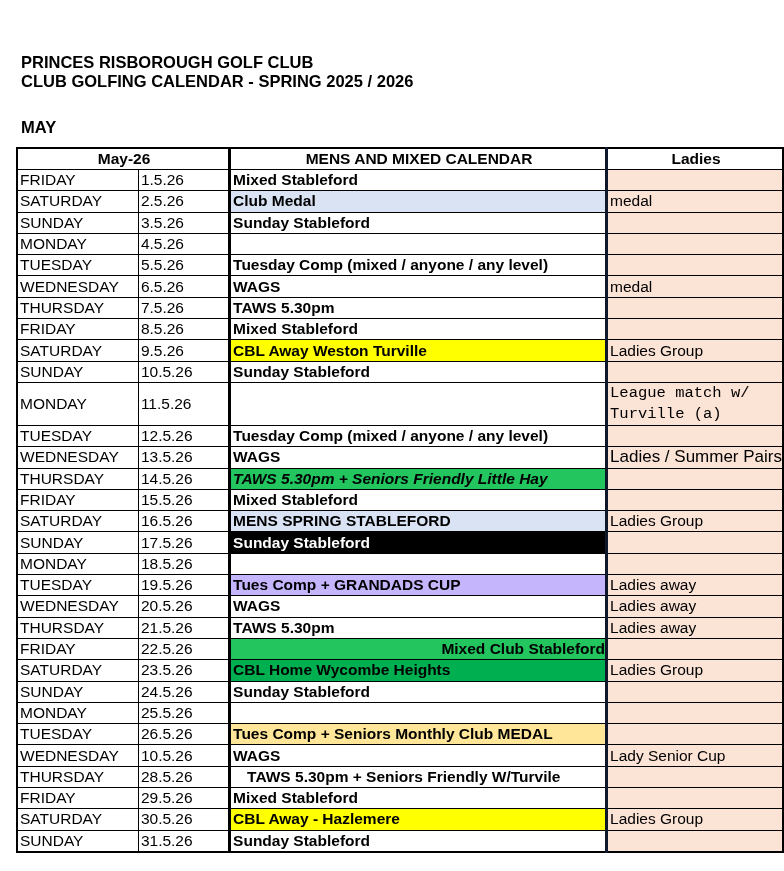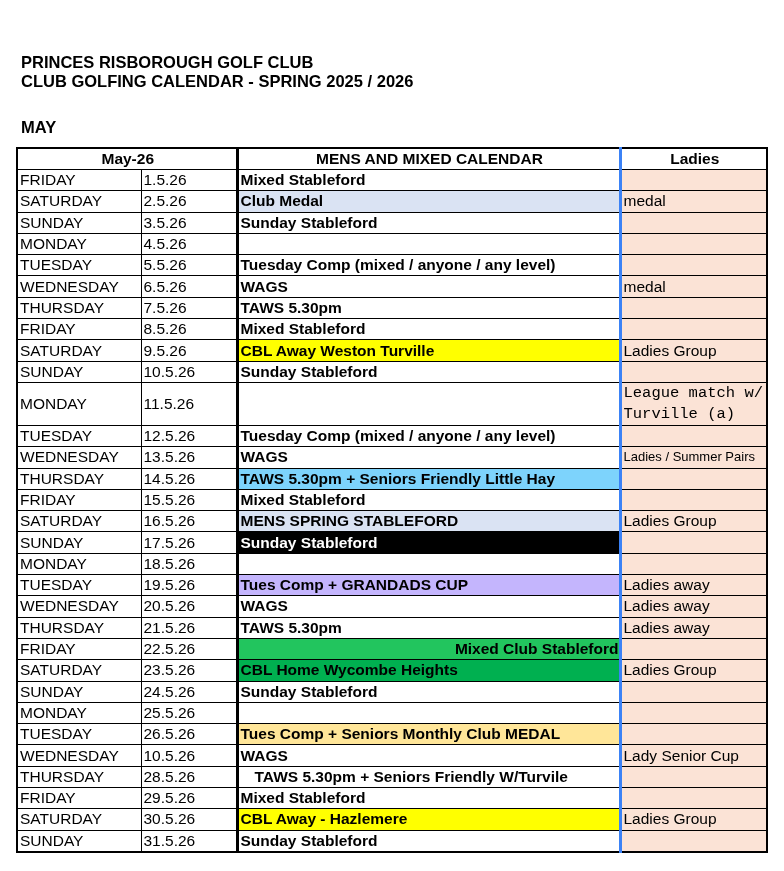--- a/index.html
+++ b/index.html
@@ -6,24 +6,24 @@
   body{width:784px;height:871px;position:relative;overflow:hidden;font-family:"Liberation Sans",sans-serif;color:#000;}
   .title{position:absolute;left:21px;font-weight:bold;font-size:16.5px;line-height:18px;white-space:nowrap;}
   #t1{top:53px;}
   #t2{top:72px;}
   #month{position:absolute;left:21px;top:118px;font-weight:bold;font-size:16.5px;}
   table{position:absolute;left:16px;top:147px;border-collapse:collapse;table-layout:fixed;border:2px solid #000;}
   td,th{border:1px solid #000;padding:0 0 0 2px;height:20.3px;font-size:15.5px;line-height:18px;white-space:nowrap;overflow:hidden;text-align:left;font-weight:normal;}
   th{font-weight:bold;text-align:center;height:20px;}
   col.c1{width:124px;} col.c2{width:96px;} col.c3{width:383px;} col.c4{width:147px;}
   .sep{border-left:3px solid #000;}
-  .sepr{border-left:3px solid #3b82f6;}
+  .sepr{border-left:3px solid #0f172a;}
   td.ev{font-weight:bold;}
   td.lad{background:#fbe3d6;}
-  td.small{font-size:13px;}
+  td.small{font-size:17px;}
   td.wrap{white-space:normal;line-height:21px;}
   tr.tall td{height:41px;}
 </style>
 </head>
 <body>
 
 <div id="t1" class="title">PRINCES RISBOROUGH GOLF CLUB</div>
 <div id="t2" class="title">CLUB GOLFING CALENDAR - SPRING 2025 / 2026</div>
 <div id="month">MAY</div>
 
@@ -116,21 +116,21 @@
       </tr>
       <tr>
         <td>WEDNESDAY</td>
         <td>13.5.26</td>
         <td class="ev sep" style="background: rgb(255, 255, 255); color: rgb(0, 0, 0);">WAGS</td>
         <td class="lad sepr small" style="background: rgb(251, 227, 214);">Ladies / Summer Pairs</td>
       </tr>
       <tr>
         <td>THURSDAY</td>
         <td>14.5.26</td>
-        <td class="ev sep" style="background: #7dd3fc; color: rgb(0, 0, 0);">TAWS 5.30pm + Seniors Friendly Little Hay</td>
+        <td class="ev sep" style="background: #22c55e; color: rgb(0, 0, 0); font-style: italic;">TAWS 5.30pm + Seniors Friendly Little Hay</td>
         <td class="lad sepr" style="background: rgb(251, 227, 214);"></td>
       </tr>
       <tr>
         <td>FRIDAY</td>
         <td>15.5.26</td>
         <td class="ev sep" style="background: rgb(255, 255, 255); color: rgb(0, 0, 0);">Mixed Stableford</td>
         <td class="lad sepr" style="background: rgb(251, 227, 214);"></td>
       </tr>
       <tr>
         <td>SATURDAY</td>

